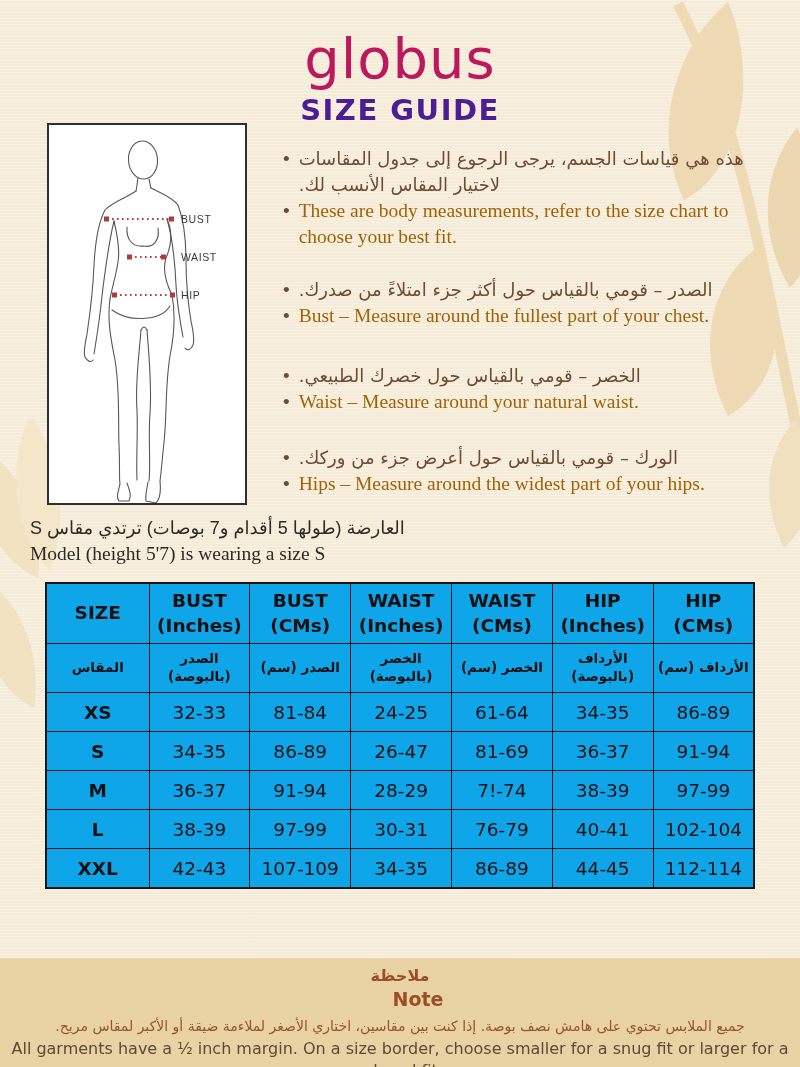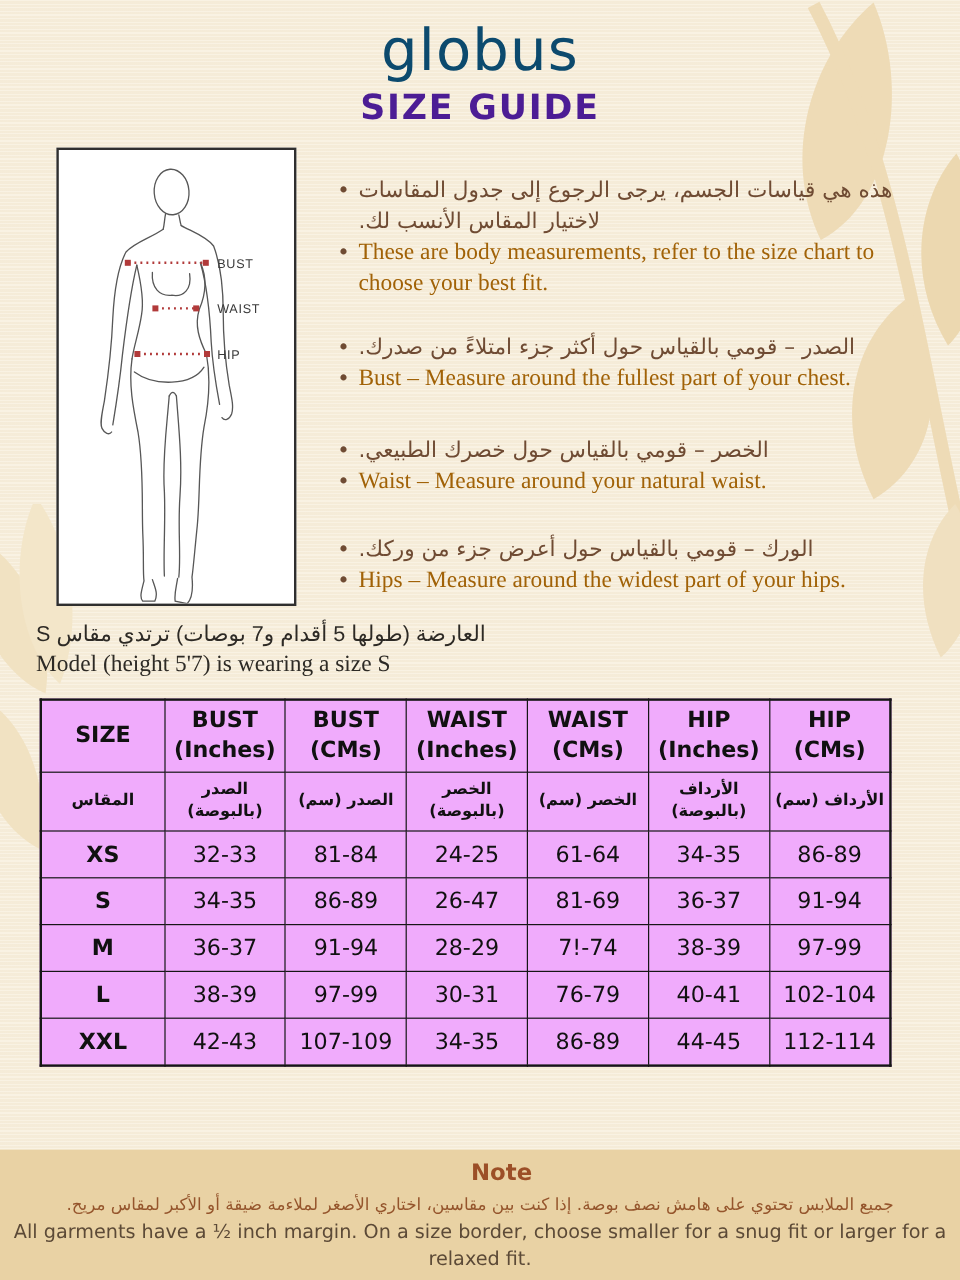--- a/index.html
+++ b/index.html
@@ -17,22 +17,22 @@
       rgba(255,255,255,0.20) 0 1px, rgba(122,96,60,0.022) 1px 3px);
   }
   .decor{position:absolute;z-index:0;pointer-events:none;}
   .decor.tr{top:0;right:0;}
   .decor.lm{left:0;top:420px;}
 
   .content{position:relative;z-index:1;}
 
   header{position:absolute;left:0;top:0;width:800px;text-align:center;}
   .logo{
-    margin-top:14px;font-family:"DejaVu Sans",sans-serif;
-    font-size:48px;color:#0c4a6e;letter-spacing:1px;font-weight:400;
+    margin-top:26px;font-family:"DejaVu Sans",sans-serif;
+    font-size:56px;color:#be185d;letter-spacing:1px;font-weight:400;
   }
   .title{
     margin-top:2px;font-family:"DejaVu Sans",sans-serif;font-weight:bold;
     font-size:29px;color:#4c1d95;letter-spacing:1.5px;
   }
 
   .figure-box{
     position:absolute;left:47px;top:123px;width:200px;height:382px;
     background:#ffffff;border:2px solid #2f2f2f;box-sizing:border-box;
   }
@@ -56,22 +56,22 @@
   .model-ar{
     direction:rtl;text-align:left;unicode-bidi:plaintext;
     font-family:Liberation Sans, sans-serif;font-size:18px;line-height:26px;
   }
   .model-en{
     font-family:"Liberation Serif","DejaVu Serif",serif;
     font-size:19.5px;line-height:26px;
   }
 
   table.size-table{
-    position:absolute;left:33px;top:582px;width:710px;
-    border-collapse:collapse;table-layout:fixed;background:#f0abfc;
+    position:absolute;left:45px;top:582px;width:710px;
+    border-collapse:collapse;table-layout:fixed;background:#0ea5e9;
     border:2px solid #161616;
   }
   .size-table th,.size-table td{
     border:1.8px solid #161616;text-align:center;vertical-align:middle;
     padding:0;color:#111111;overflow:hidden;
   }
   .size-table col.c-size{width:103px;}
   .size-table tr.row-en th{
     height:59px;font-family:"DejaVu Sans",sans-serif;
     font-weight:bold;font-size:18.5px;line-height:1.35;
@@ -329,19 +329,20 @@
             <td>107-109</td>
             <td>34-35</td>
             <td>86-89</td>
             <td>44-45</td>
             <td>112-114</td>
           </tr>
         </tbody>
     </table>
 
     <footer class="note">
+      <div class="note-h-ar">ملاحظة</div>
       <div class="note-h-en">Note</div>
       <div class="note-b-ar">جميع الملابس تحتوي على هامش نصف بوصة. إذا كنت بين مقاسين، اختاري الأصغر لملاءمة ضيقة أو الأكبر لمقاس مريح.</div>
       <div class="note-b-en">All garments have a ½ inch margin. On a size border, choose smaller for a snug fit or larger for a relaxed fit.</div>
     </footer>
 
   </div>
 </div>
 
 </body></html>

